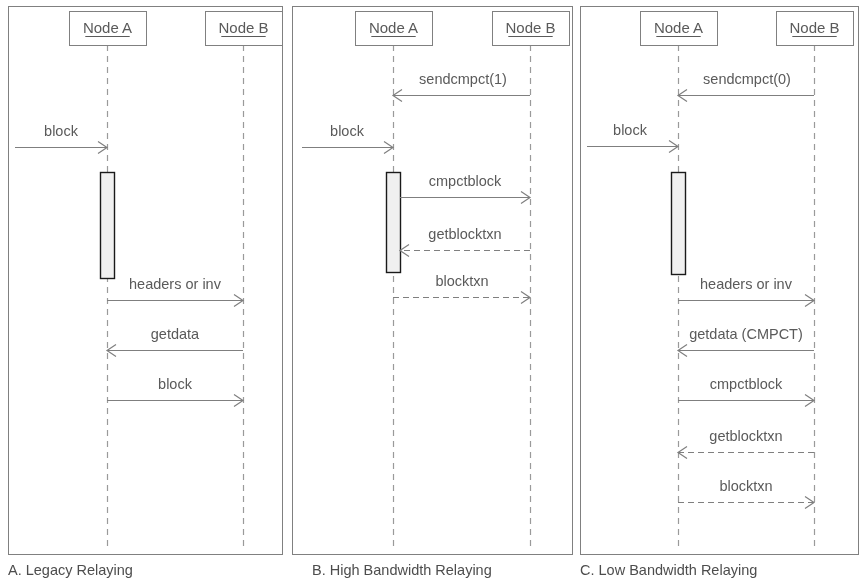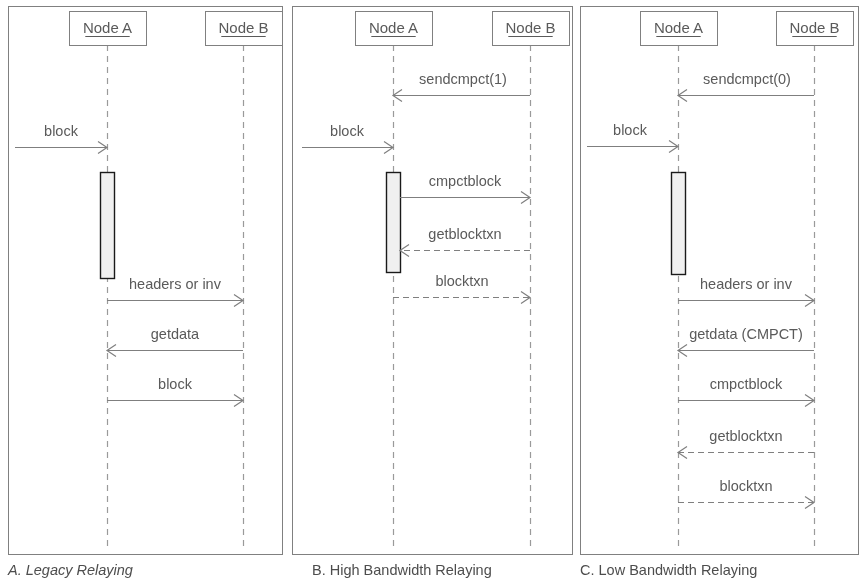--- a/index.html
+++ b/index.html
@@ -171,17 +171,17 @@
         <text x="746" y="389" class="msg-label">cmpctblock</text>
         <line x1="814" y1="452.5" x2="678" y2="452.5" class="msg-line-dashed"></line>
         <polyline points="687,446.5 678,452.5 687,458.5" class="msg-head"></polyline>
         <text x="746" y="441" class="msg-label">getblocktxn</text>
         <line x1="678" y1="502.5" x2="814" y2="502.5" class="msg-line-dashed"></line>
         <polyline points="805,496.5 814,502.5 805,508.5" class="msg-head"></polyline>
         <text x="746" y="491" class="msg-label">blocktxn</text>
       </g>
     </svg>
   <div id="captions-layer">
-      <div class="caption" style="left: 8px; top: 562px; font-style: italic;">A. Legacy Relaying</div>
+      <div class="caption" style="left: 8px; top: 562px;">A. Legacy Relaying</div>
       <div class="caption" style="left: 292px; top: 562px; margin-left: 20px;">B. High Bandwidth Relaying</div>
       <div class="caption" style="left: 580px; top: 562px; text-align: right;">C. Low Bandwidth Relaying</div>
     </div>
 </div>
 
 </body></html>

